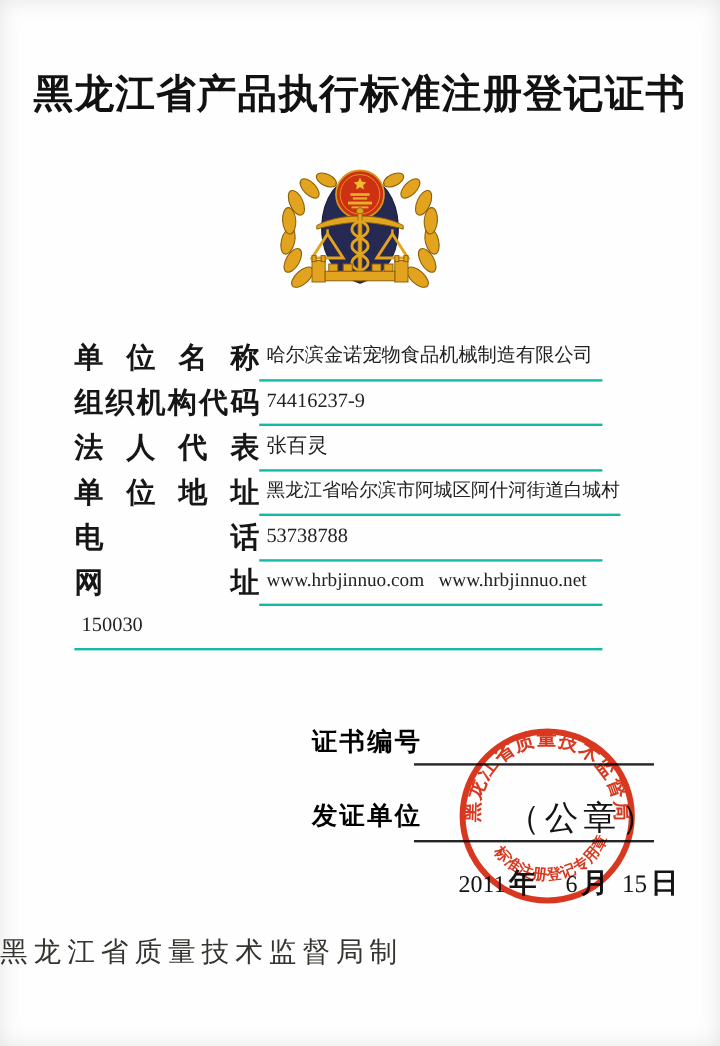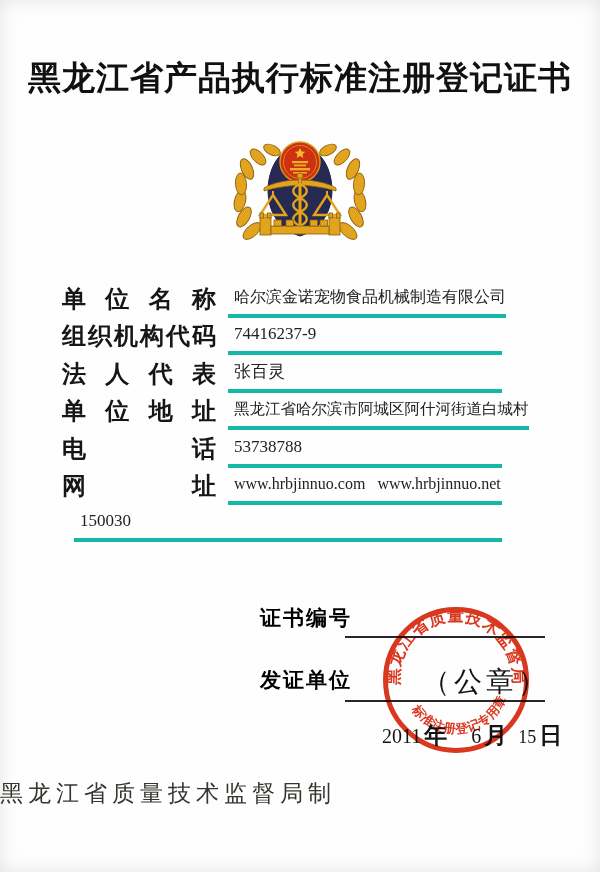--- a/index.html
+++ b/index.html
@@ -14,21 +14,21 @@
 
   
   .emblem{position:absolute;left:229px;top:138px;width:142px;height:116px;}
 
   
   .form{position:absolute;left:62px;top:286px;width:440px;}
   .form-row{position:absolute;left:0;display:flex;height:32px;width:440px;}
   .form-label{width:154px;flex:0 0 154px;font-family:"Liberation Sans","DejaVu Sans",sans-serif;
               font-weight:bold;font-size:24px;line-height:26px;color:#161616;
               text-align:justify;text-align-last:justify;margin-bottom:2px;}
-  .form-value{flex:1;margin-left:12px;border-bottom:4px solid #14b8a6;
+  .form-value{flex:1;margin-left:0;border-bottom:2px solid #14b8a6;
               font-size:16px;line-height:22px;padding:0 0 1px 6px;
               white-space:pre;overflow:visible;color:#222;}
   .v-lg .form-value{font-size:17px;}
   .v-sm .form-value{font-size:15.5px;letter-spacing:0;}
 
   
   .issue-label{position:absolute;font-family:"Liberation Sans","DejaVu Sans",sans-serif;
                font-weight:bold;font-size:21px;letter-spacing:2px;color:#000000;}
   .issue-line{position:absolute;height:2px;background:#262626;width:200px;}
   .seal-placeholder{position:absolute;left:394px;top:663px;font-weight:normal;
@@ -148,21 +148,21 @@
   <div class="seal-placeholder">（公章）</div>
   <div class="issue-line" style="left:345px;top:700px"></div>
 
   <div class="date-row">
     <span class="date-num">2011</span>
     <span class="date-unit">年</span>
     <span class="gap-lg"></span>
     <span class="date-num">6</span>
     <span class="date-unit">月</span>
     <span class="gap-md"></span>
-    <span class="date-num" style="font-size:18px">15</span>
+    <span class="date-num" style="font-size:21px">15</span>
     <span class="date-unit">日</span>
   </div>
 
   <svg class="stamp" viewBox="0 0 154 154" xmlns="http://www.w3.org/2000/svg">
     <defs>
       <path id="arcTop" d="M 24,96 A 57,57 0 1 1 130,96"></path>
       <path id="arcBottom" d="M 28,98 A 53.5,53.5 0 0 0 126,98"></path>
     </defs>
     <circle cx="77" cy="77" r="70.5" fill="none" stroke="#d8290f" stroke-width="5"></circle>
     <text font-family="'Liberation Sans','DejaVu Sans',sans-serif" font-weight="bold" font-size="16.5" fill="#d8290f" letter-spacing="1">

